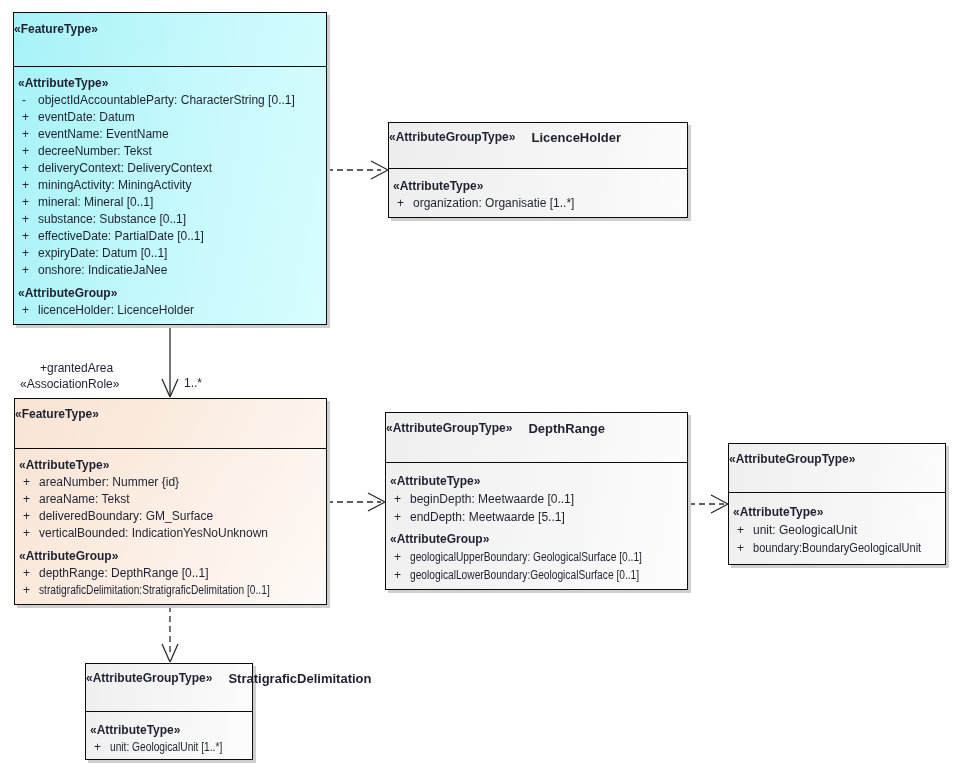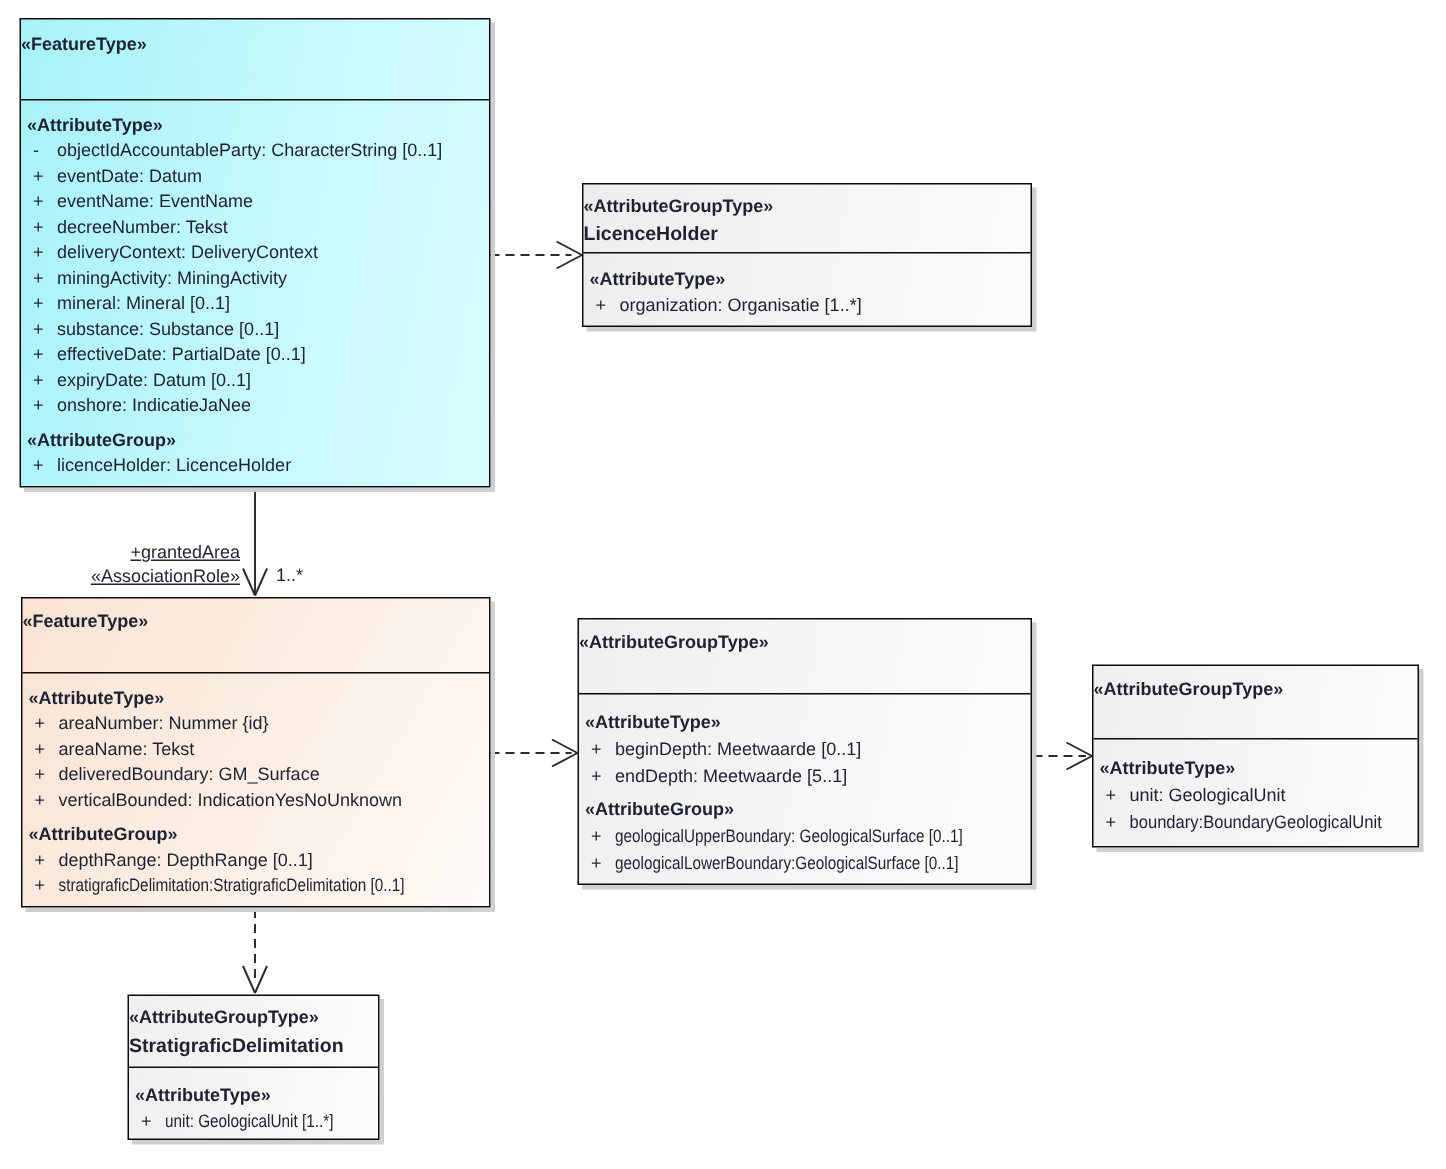--- a/index.html
+++ b/index.html
@@ -1,21 +1,21 @@
 <!DOCTYPE html>
 <html><head>
 <meta charset="utf-8">
 <style>
   html,body{margin:0;padding:0;background:#ffffff;}
   .canvas{position:relative;width:964px;height:779px;background:#ffffff;overflow:hidden;
           font-family:"Liberation Sans",sans-serif;color:#1e2130;}
   .uml-box{position:absolute;border:1px solid #0b0b0b;box-shadow:3px 3px 0 #cfcfcf;
            display:flex;flex-direction:column;box-sizing:border-box;}
-  .hdr{border-bottom:1px solid #0b0b0b;text-align:left;display:flex;flex-direction:column;
-       justify-content:flex-start;gap:4px;box-sizing:border-box;flex:none;}
+  .hdr{border-bottom:1px solid #0b0b0b;text-align:left;display:flex;flex-direction:row;
+       justify-content:flex-start;gap:16px;box-sizing:border-box;flex:none;}
   .hdr .stereo-line{font-size:12px;font-weight:700;}
   .hdr .name-line{font-size:13px;font-weight:700;}
   .body{flex:1;box-sizing:border-box;overflow:visible;}
   .row{display:flex;font-size:12px;white-space:nowrap;}
   .vis{flex:none;width:16px;padding-left:8px;}
   .rtext{white-space:nowrap;}
   .stereo-row{font-weight:700;padding-left:4px;font-size:12px;}
   .cond .rtext{transform:scaleX(0.85);transform-origin:0 50%;}
   .cond-lite .rtext{transform:scaleX(0.92);transform-origin:0 50%;}
 
@@ -57,21 +57,21 @@
   .b-sd .row,.b-sd .stereo-row{line-height:17px;}
 
   .grp{margin-top:6px;}
   .grp-dr{margin-top:4px;}
 
   .conn-svg{position:absolute;left:0;top:0;width:964px;height:779px;pointer-events:none;}
   .conn-svg path{stroke:#2b2b2b;stroke-width:1.3;fill:none;}
   .dashed{stroke-dasharray:6 4;}
 
   .edge-label{position:absolute;font-size:12px;line-height:14px;white-space:nowrap;}
-  .ra{text-align:right;text-decoration:underline;}
+  .ra{text-align:left;}
 </style>
 </head>
 <body>
 
 <div class="canvas">
 
   <svg class="conn-svg" viewBox="0 0 964 779">
     <g>
       <path class="dashed" d="M327,170 H381"></path>
       <path d="M388,170 L371,161 M388,170 L371,179"></path>
@@ -200,20 +200,21 @@
       <div class="row cond">
           <span class="vis">+</span>
           <span class="rtext">stratigraficDelimitation:StratigraficDelimitation [0..1]</span>
         </div>
     </div>
   </div>
 
   <div class="uml-box b-dr">
     <div class="hdr">
       <div class="stereo-line">«AttributeGroupType»</div>
+      <div class="name-line">DepthRange</div>
     </div>
     <div class="body">
       <div class="stereo-row">«AttributeType»</div>
       <div class="row">
           <span class="vis">+</span>
           <span class="rtext">beginDepth: Meetwaarde [0..1]</span>
         </div>
       <div class="row">
           <span class="vis">+</span>
           <span class="rtext">endDepth: Meetwaarde [5..1]</span>

